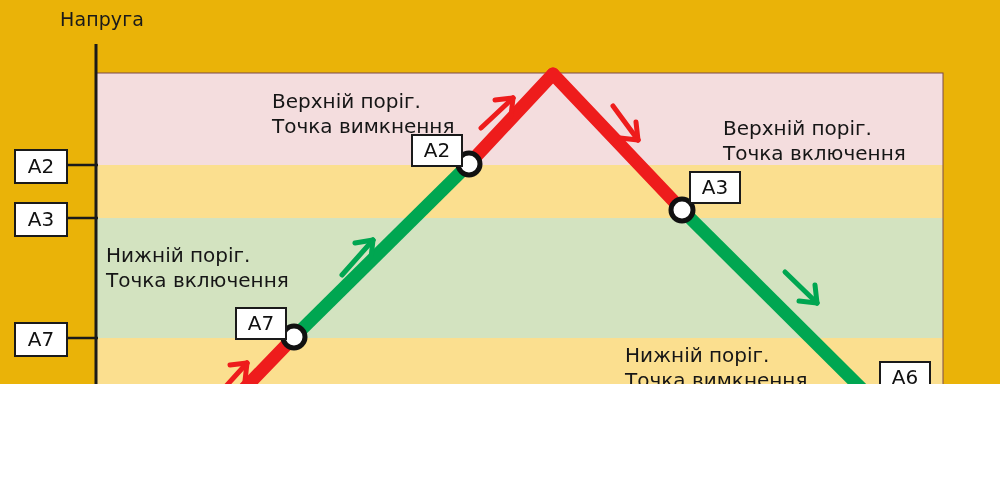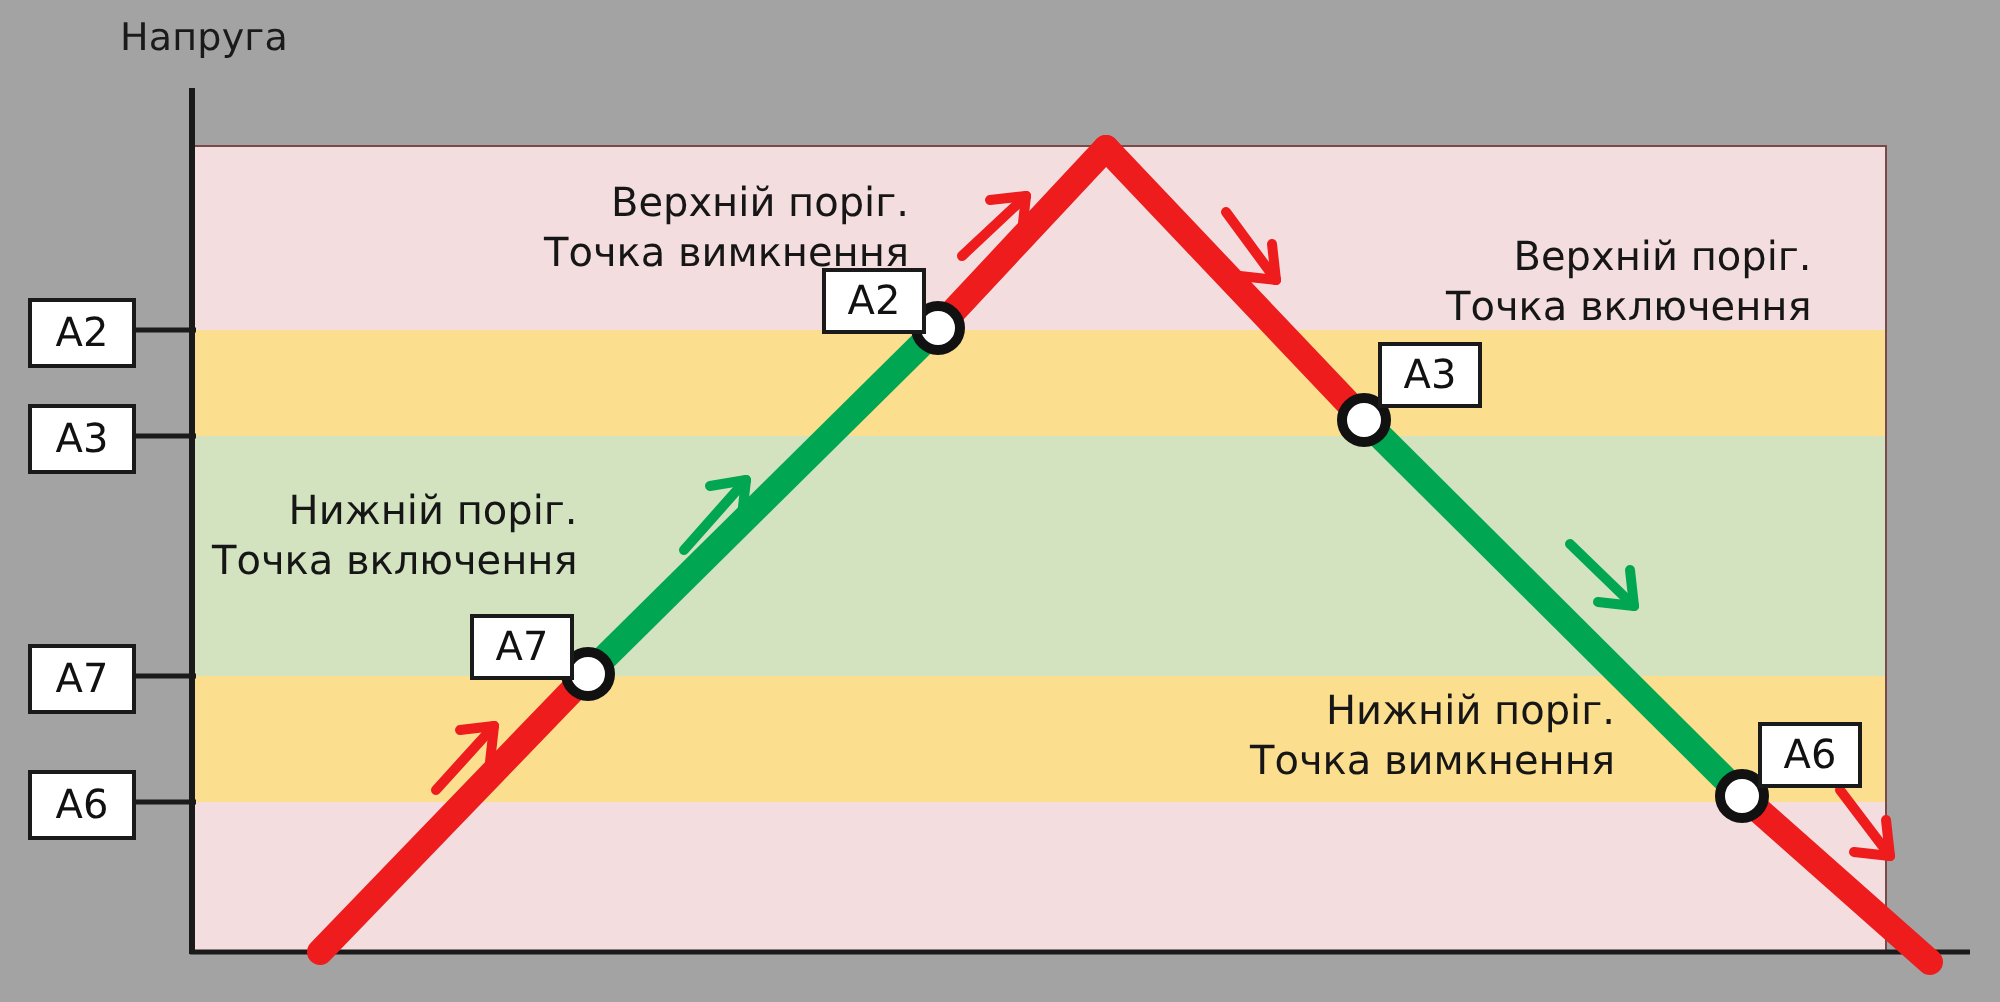--- a/index.html
+++ b/index.html
@@ -3,22 +3,22 @@
 <meta charset="utf-8">
 <style>
   html, body {
     margin: 0;
     padding: 0;
     background: #ffffff;
   }
   #stage {
     position: relative;
     width: 1000px;
-    height: 501px;
-    background: #a3a3a3;
+    height: 384px;
+    background: #eab308;
     font-family: "DejaVu Sans", "Liberation Sans", sans-serif;
     overflow: hidden;
   }
   #chart-svg {
     position: absolute;
     left: 0;
     top: 0;
     width: 1000px;
     height: 501px;
   }
@@ -55,21 +55,21 @@
     z-index: 6;
   }
   .annotation {
     position: absolute;
     font-size: 20px;
     color: #161616;
     line-height: 1.24;
     white-space: nowrap;
     z-index: 5;
   }
-  .annotation.center { text-align: right; }
+  .annotation.center { text-align: left; }
 </style>
 </head>
 <body>
 
 <div id="stage">
 
   <svg id="chart-svg" viewBox="0 0 1000 501">
 
     <rect x="96" y="73" width="847" height="92" fill="#f4ddde"></rect>
     <rect x="96" y="165" width="847" height="53" fill="#fbdf8f"></rect>

